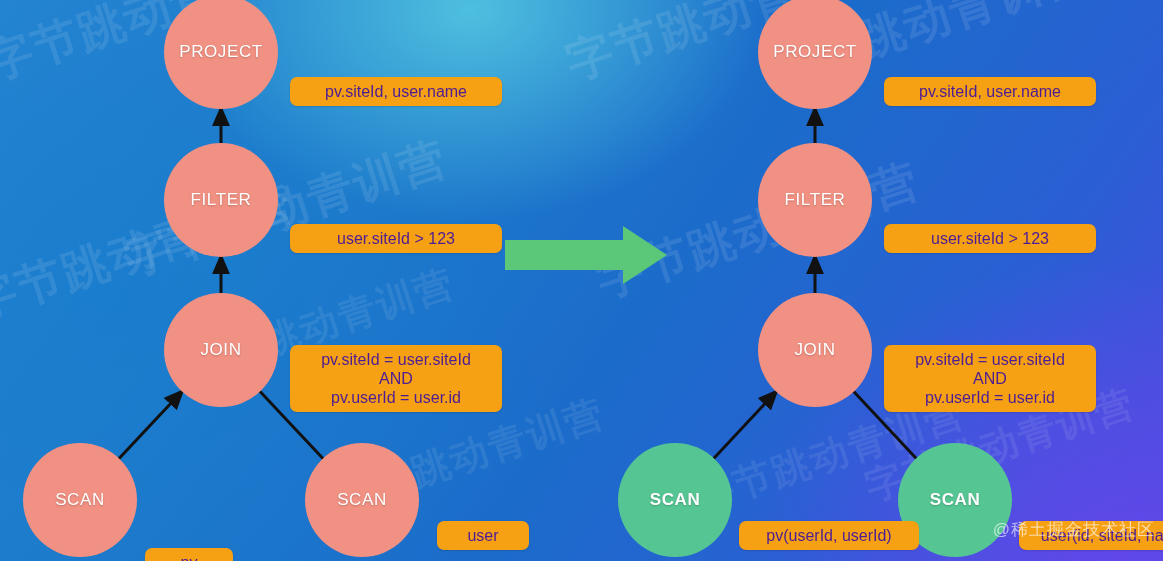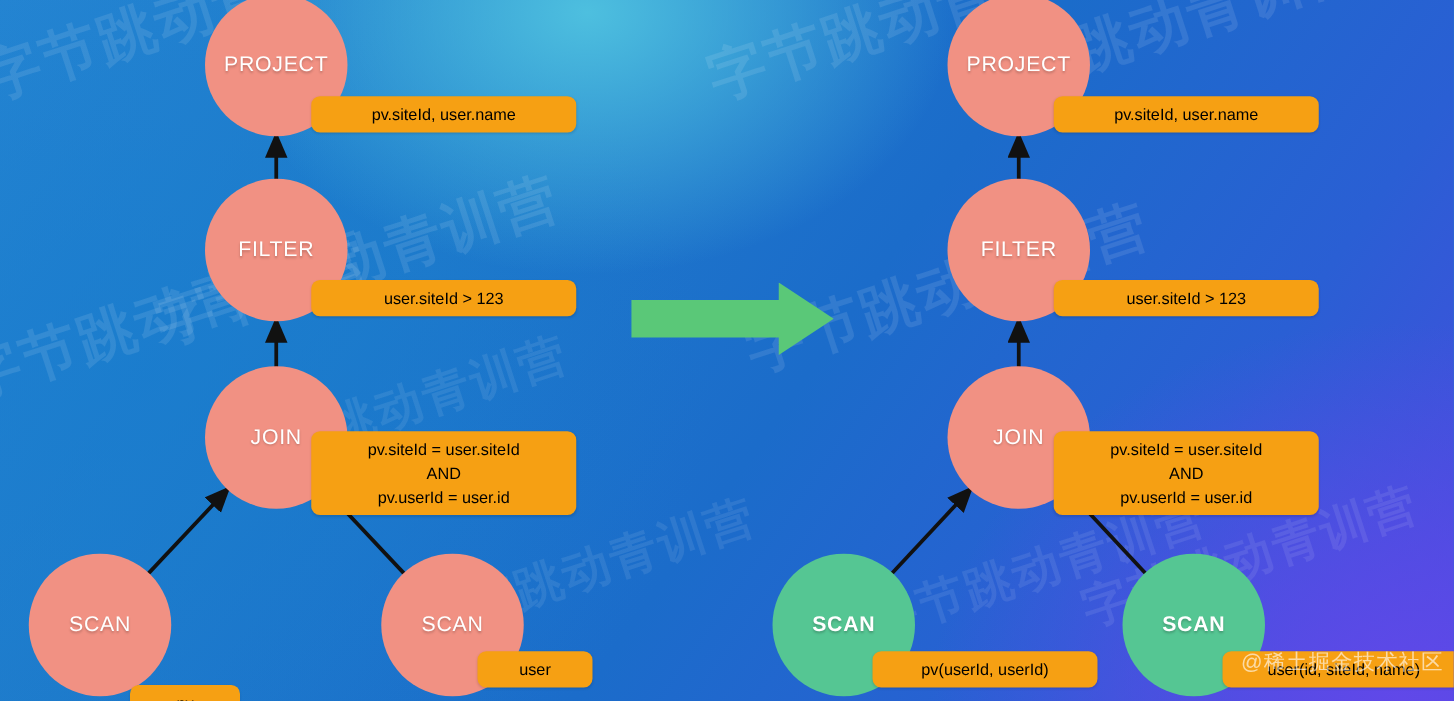--- a/index.html
+++ b/index.html
@@ -35,23 +35,24 @@
     display:flex;align-items:center;justify-content:center;
     color:#fff;font-size:17px;letter-spacing:.6px;
     text-shadow:0 1px 2px rgba(0,0,0,.22);
   }
   .node.coral{background:#f19183;}
   .node.green{background:#55c693;font-weight:bold;}
 
   
   .tag{
     position:absolute;background:#f6a013;border-radius:7px;
-    color:#000000;font-size:13px;line-height:19px;
+    color:#4c1d95;font-size:16px;line-height:19px;
     padding:5px 12px;text-align:center;white-space:pre-line;
     box-shadow:0 1px 2px rgba(0,0,0,.12);
+    margin-left:41px;
   }
 
   
   #xform{position:absolute;left:505px;top:226px;width:162px;height:58px;}
 
   
   #attrib{
     position:absolute;right:8px;bottom:20px;
     color:rgba(255,255,255,.62);font-size:17px;letter-spacing:1px;
     white-space:nowrap;pointer-events:none;user-select:none;
@@ -108,21 +109,21 @@
       </div>
       <div class="node coral" style="left: 305px; top: 443px; width: 114px; height: 114px;">
         <span>SCAN</span>
       </div>
       <div class="tag" style="left: 249px; top: 77px; width: 188px;">pv.siteId, user.name</div>
       <div class="tag" style="left: 249px; top: 224px; width: 188px;">user.siteId &gt; 123</div>
       <div class="tag" style="left: 249px; top: 345px; width: 188px;">pv.siteId = user.siteId
 AND
 pv.userId = user.id</div>
       <div class="tag" style="left: 104px; top: 548px; width: 64px;">pv</div>
-      <div class="tag" style="left: 382px; top: 521px; width: 68px; text-align: center;">user</div>
+      <div class="tag" style="left: 396px; top: 521px; width: 68px; text-align: center;">user</div>
       <div class="node coral" style="left: 758px; top: -5px; width: 114px; height: 114px;">
         <span>PROJECT</span>
       </div>
       <div class="node coral" style="left: 758px; top: 143px; width: 114px; height: 114px;">
         <span>FILTER</span>
       </div>
       <div class="node coral" style="left: 758px; top: 293px; width: 114px; height: 114px;">
         <span>JOIN</span>
       </div>
       <div class="node green" style="left: 618px; top: 443px; width: 114px; height: 114px;">

